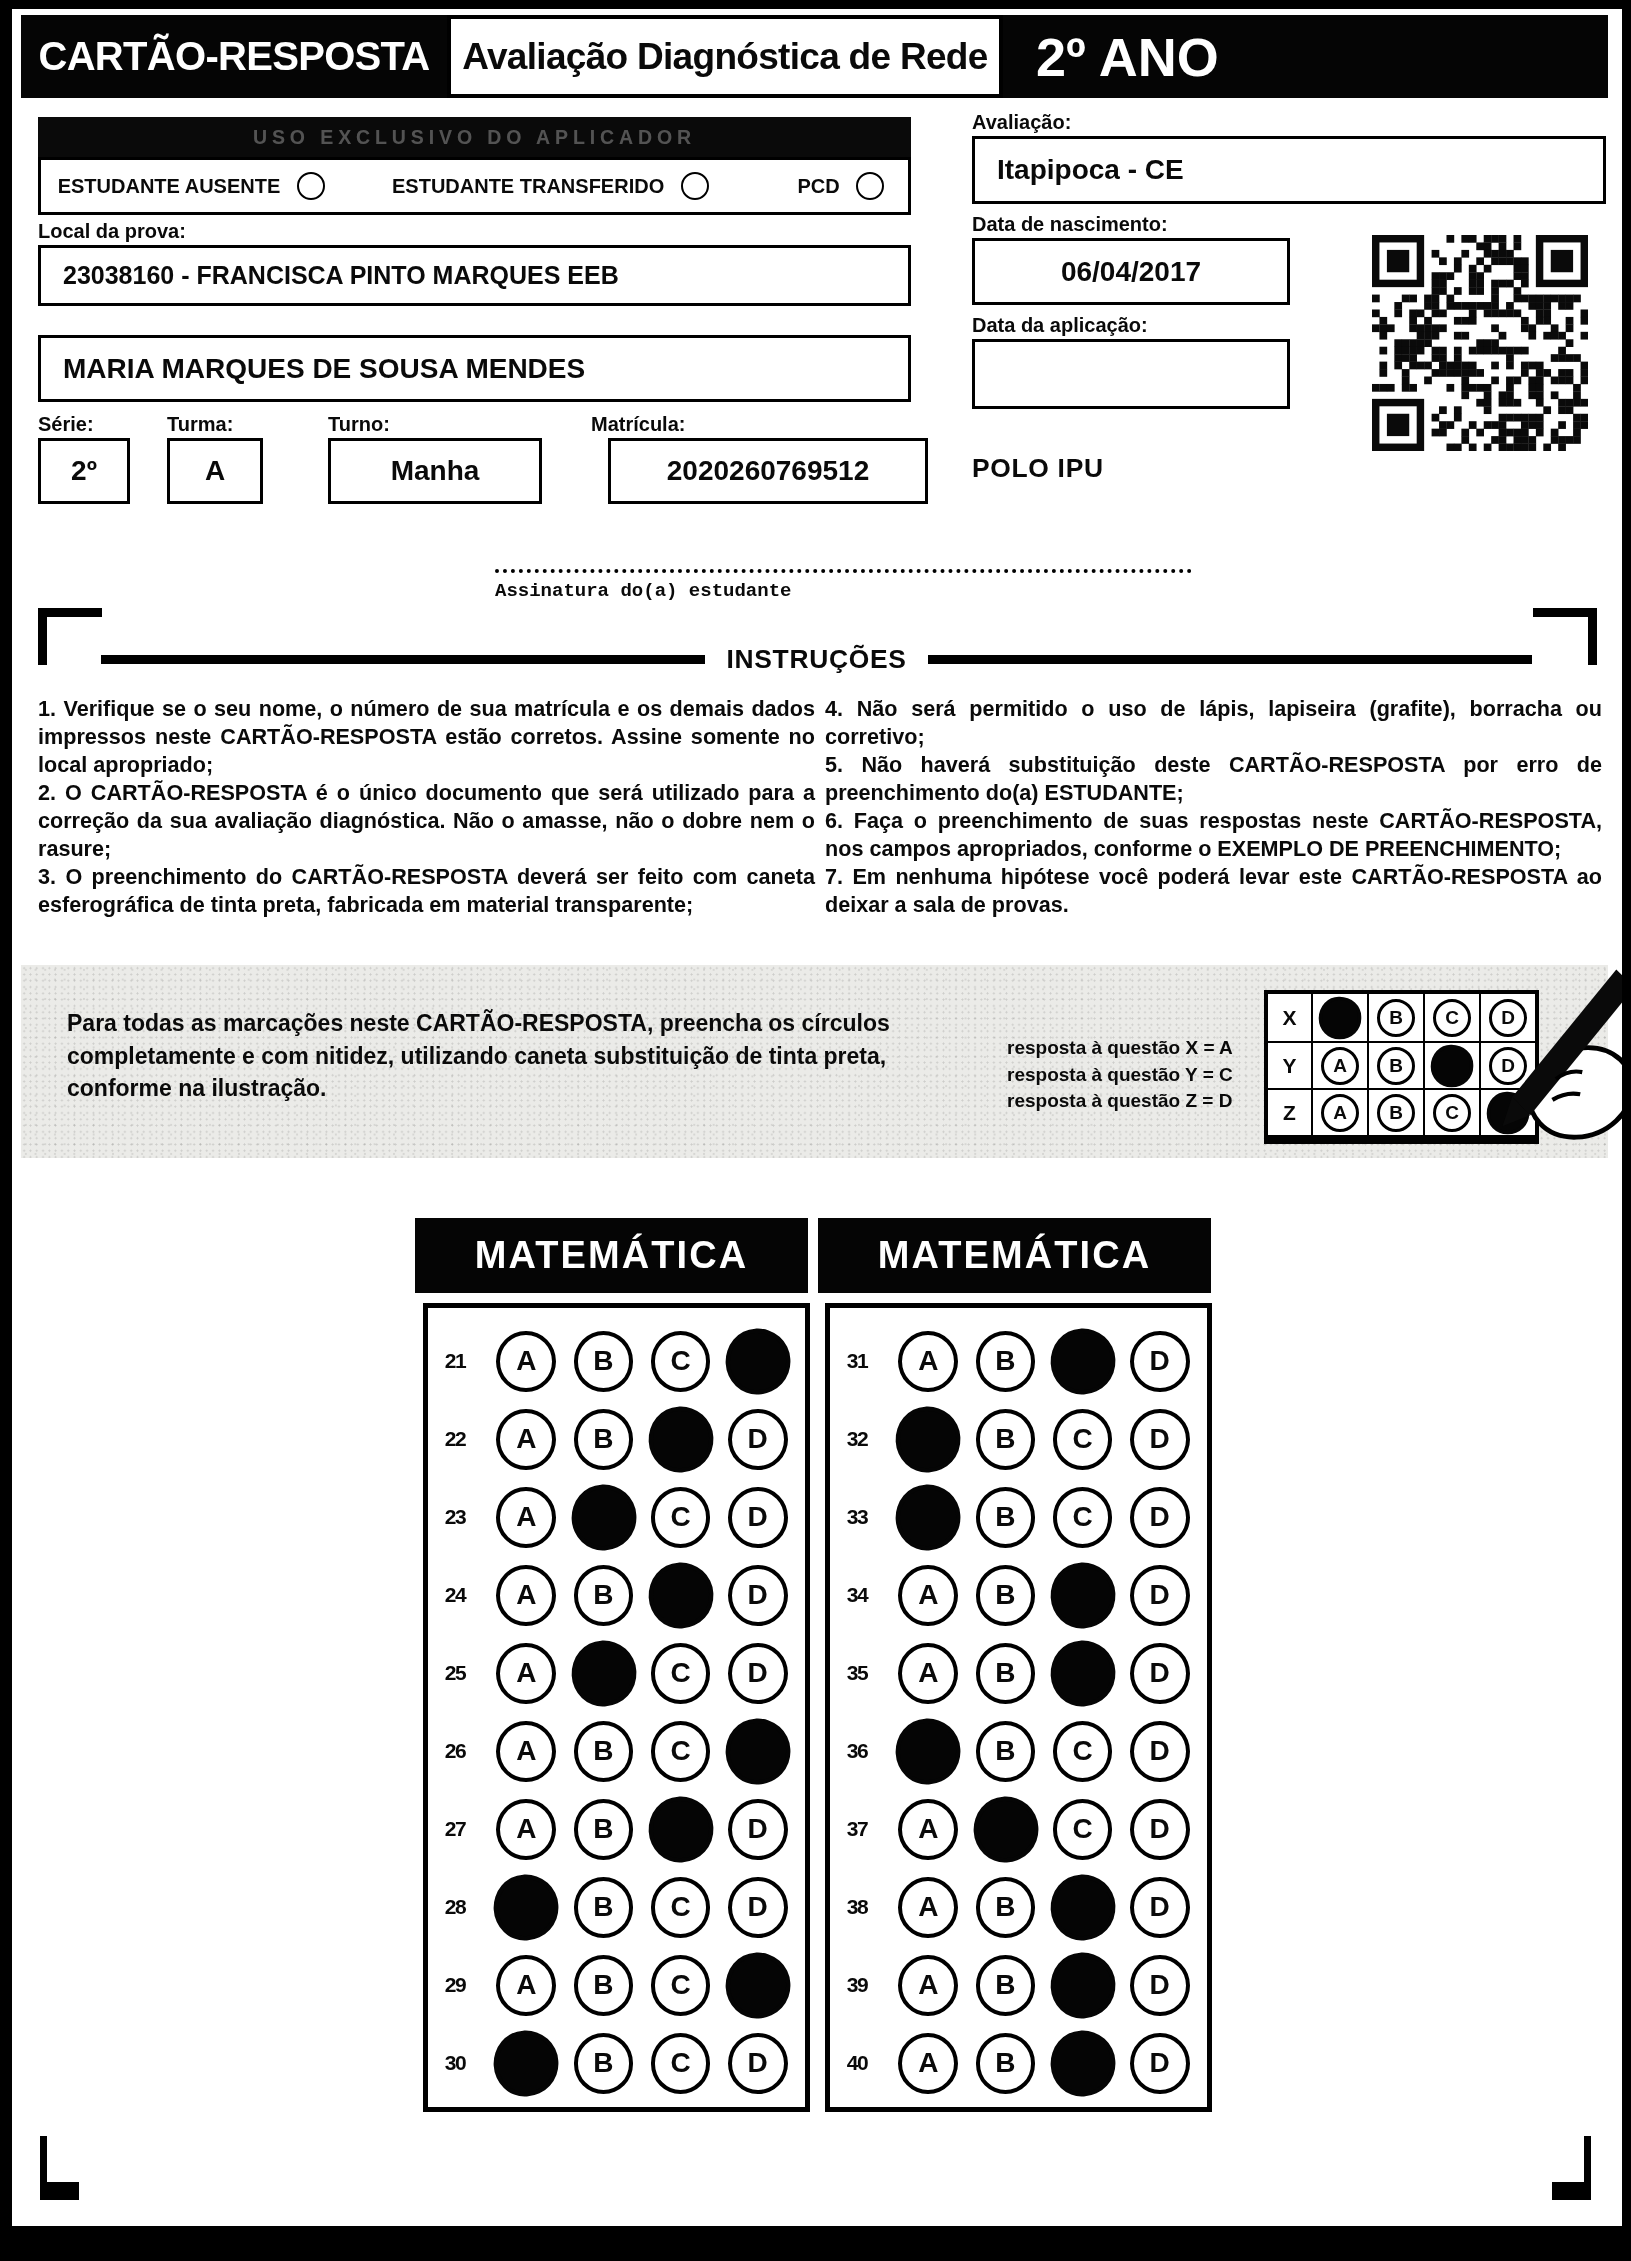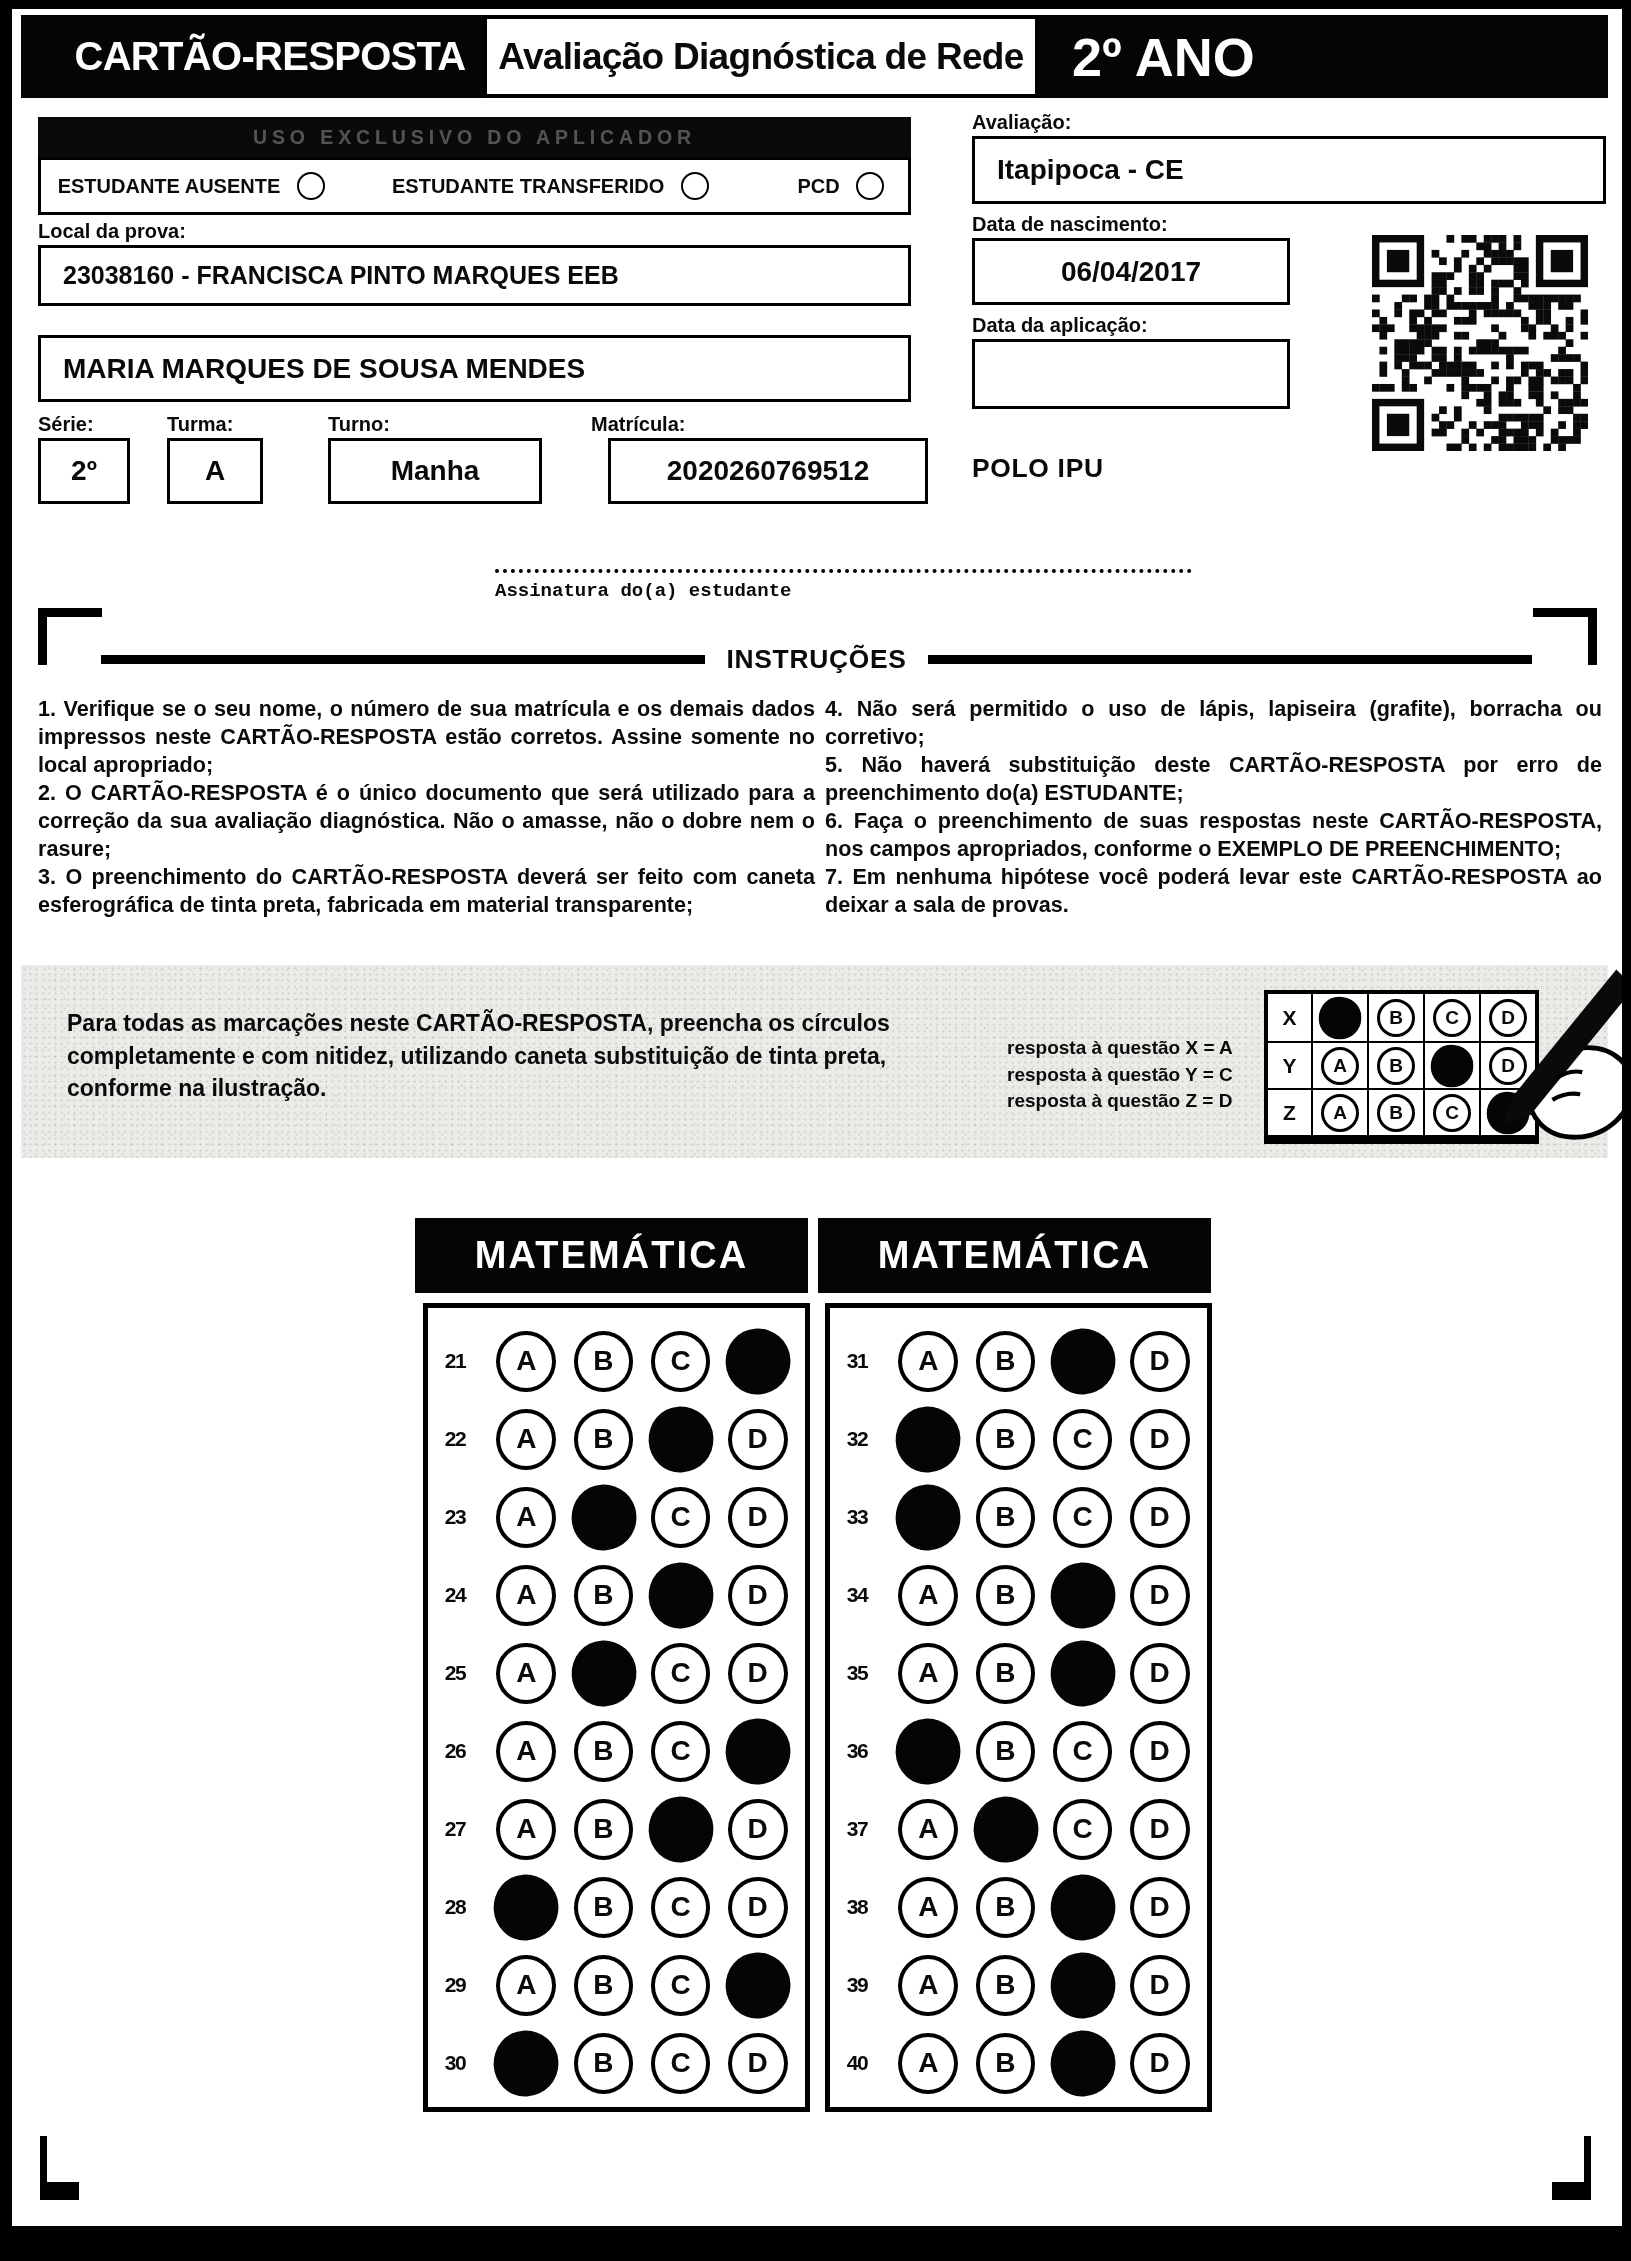--- a/index.html
+++ b/index.html
@@ -5,21 +5,21 @@
   html,body{margin:0;padding:0;background:#fff;}
   body{width:1632px;height:2261px;position:relative;overflow:hidden;
        font-family:"Liberation Sans","DejaVu Sans",sans-serif;color:#0a0a0a;}
   #sheet{position:absolute;inset:0;background:#fff;}
   .frame{position:absolute;inset:0;border-left:12.5px solid #000;border-top:9px solid #000;
          border-right:10.4px solid #000;border-bottom:35px solid #000;pointer-events:none;z-index:50;}
 
   
   .hband{position:absolute;left:21px;top:15.3px;width:1587px;height:83px;background:#050505;display:flex;}
   .hleft{width:426px;display:flex;align-items:center;justify-content:center;color:#fff;
-         font-size:40px;font-weight:bold;letter-spacing:-0.7px;padding-left:36px;}
+         font-size:40px;font-weight:bold;letter-spacing:-0.7px;}
   .hmid{width:556px;background:#fff;border:4.2px solid #000;box-sizing:border-box;display:flex;
         align-items:center;justify-content:center;font-size:37px;font-weight:bold;letter-spacing:-0.7px;}
   .hright{flex:1;display:flex;align-items:center;color:#fff;font-size:54px;font-weight:bold;padding-left:33px;}
 
   
   .banner{position:absolute;left:38px;top:117px;width:873px;height:40px;background:#0a0a0a;
           display:flex;align-items:center;justify-content:center;color:rgba(255,255,255,.30);
           font-size:19.5px;font-weight:bold;letter-spacing:4.9px;}
   .status-box{position:absolute;left:38px;top:157px;width:873px;height:58px;border:3.5px solid #000;
           box-sizing:border-box;background:#fff;display:flex;align-items:center;padding:0 16.7px;}

